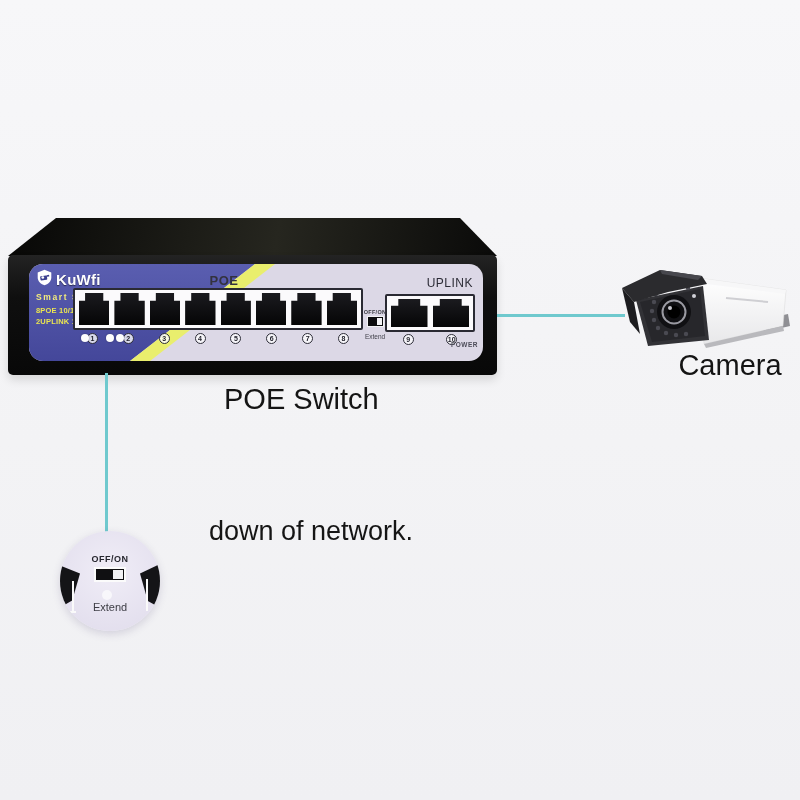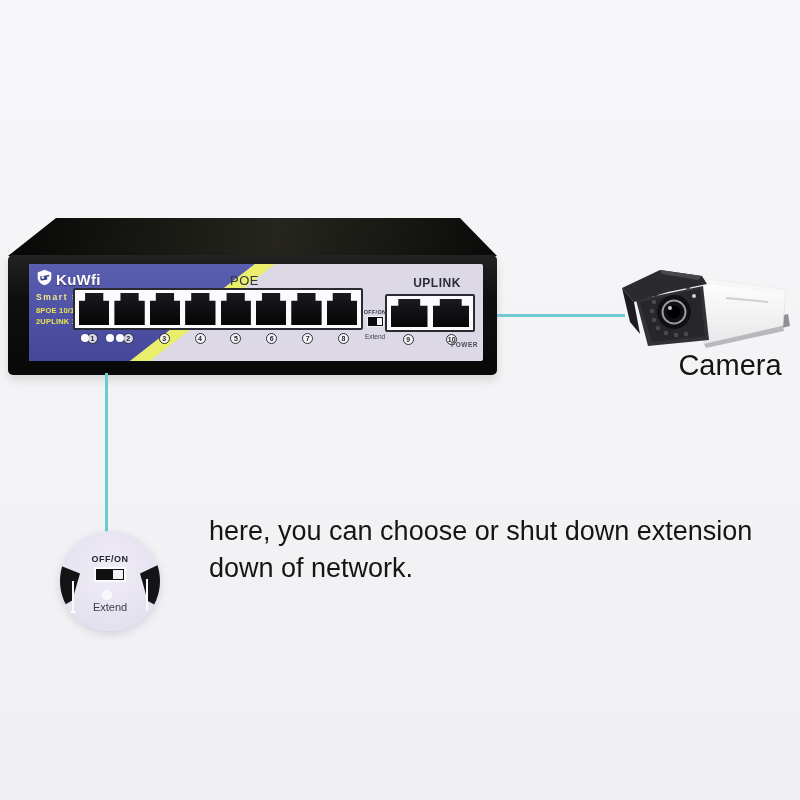--- a/index.html
+++ b/index.html
@@ -9,36 +9,36 @@
 
   
   .switch-device{position:absolute;left:8px;top:218px;width:489px;height:157px;}
   .switch-top{position:absolute;left:0;top:0;width:489px;height:38px;
     background:linear-gradient(100deg,#070706,#26261f 55%,#0a0a09);
     clip-path:polygon(48px 0,452px 0,489px 38px,0 38px);}
   .switch-front{position:absolute;left:0;top:37px;width:489px;height:120px;
     background:linear-gradient(180deg,#232323,#0f0f0f 35%,#080808);
     border-radius:5px;box-shadow:0 5px 10px rgba(0,0,0,0.12);}
   .panel{position:absolute;left:21px;top:9px;width:454px;height:97px;
-    background:#dcd8e6;border-radius:2px;overflow:hidden;}
+    background:#dcd8e6;border-radius:14px;overflow:hidden;}
   .panel-blue{position:absolute;inset:0;background:linear-gradient(180deg,#5a5eb0,#44479a);
     clip-path:polygon(0 0,226px 0,101px 97px,0 97px);}
   .panel-stripe{position:absolute;inset:0;background:#e9ee6d;
     clip-path:polygon(226px 0,246px 0,121px 97px,101px 97px);}
 
   .brand{position:absolute;left:7px;top:5px;width:132px;color:#fff;}
   .brand-row{display:flex;align-items:center;gap:3px;}
   .brand-name{font-size:15px;font-weight:bold;letter-spacing:0.3px;text-shadow:0 1px 1px rgba(0,0,0,.5);}
   .brand-tagline{font-size:8.5px;color:#f3ec7d;letter-spacing:1.6px;margin:2px 0 3px;font-weight:bold;}
   .brand-spec{font-size:7.5px;color:#ece64f;font-weight:bold;line-height:11px;letter-spacing:0.2px;}
 
-  .poe-label{position:absolute;left:160px;top:9px;width:70px;text-align:right;
-    font-size:13px;font-weight:normal;color:#33323e;letter-spacing:0.5px;}
-  .uplink-label{position:absolute;left:372px;top:12px;width:72px;text-align:center;
-    font-size:12px;font-weight:bold;color:#2c2c36;letter-spacing:0.5px;}
+  .poe-label{position:absolute;left:160px;top:9px;width:70px;text-align:center;
+    font-size:13px;font-weight:bold;color:#33323e;letter-spacing:0.5px;}
+  .uplink-label{position:absolute;left:372px;top:12px;width:72px;text-align:right;
+    font-size:12px;font-weight:normal;color:#2c2c36;letter-spacing:0.5px;}
 
   .port-group{position:absolute;background:#fbfafc;border:2px solid #2a2a33;border-radius:2px;
     display:flex;align-items:flex-end;gap:5px;padding:3px 4px;box-sizing:border-box;}
   .poe-group{left:44px;top:24px;width:290px;height:42px;}
   .uplink-group{left:356px;top:30px;width:90px;height:38px;}
   .rj45{flex:1;height:100%;background:linear-gradient(180deg,#1b1b1f,#050506);
     clip-path:polygon(20% 0,80% 0,80% 24%,100% 24%,100% 100%,0 100%,0 24%,20% 24%);}
 
   .num-row{position:absolute;display:flex;gap:5px;padding:0 4px;box-sizing:border-box;}
   .poe-nums{left:44px;top:69px;width:290px;}
@@ -226,34 +226,34 @@
       <circle cx="56" cy="77" r="2.2"></circle>
         <circle cx="66" cy="79" r="2.2"></circle>
         <circle cx="76" cy="78" r="2.2"></circle>
     </g>
     <circle cx="84" cy="40" r="2" fill="#cfcfd6"></circle>
     <polygon points="12,32 50,14 92,20 97,28 58,36 24,46" fill="#2b2b2e"></polygon>
     <polygon points="50,14 92,20 88,24 52,18" fill="#47474d"></polygon>
     <polygon points="12,32 24,46 30,78 20,66" fill="#1c1c1f"></polygon>
   </svg>
 
+  <div class="caption poe-caption">POE Switch</div>
   <div class="caption camera-caption">Camera</div>
 
   <div class="bubble">
     <div class="bp-left"></div>
     <div class="bp-right"></div>
     <div class="bpl-v"></div>
     <div class="bpl-h"></div>
     <div class="bpr-v"></div>
     <div class="bb-offon">OFF/ON</div>
     <div class="bb-switch">
         <div class="bb-knob"></div>
       </div>
     <div class="bb-dot"></div>
     <div class="bb-extend">Extend</div>
   </div>
 
   <div class="note">
-    <div>here, you can choose or shut down extension</div>
     <div>down of network.</div>
   </div>
 
 </div>
 
 </body></html>

